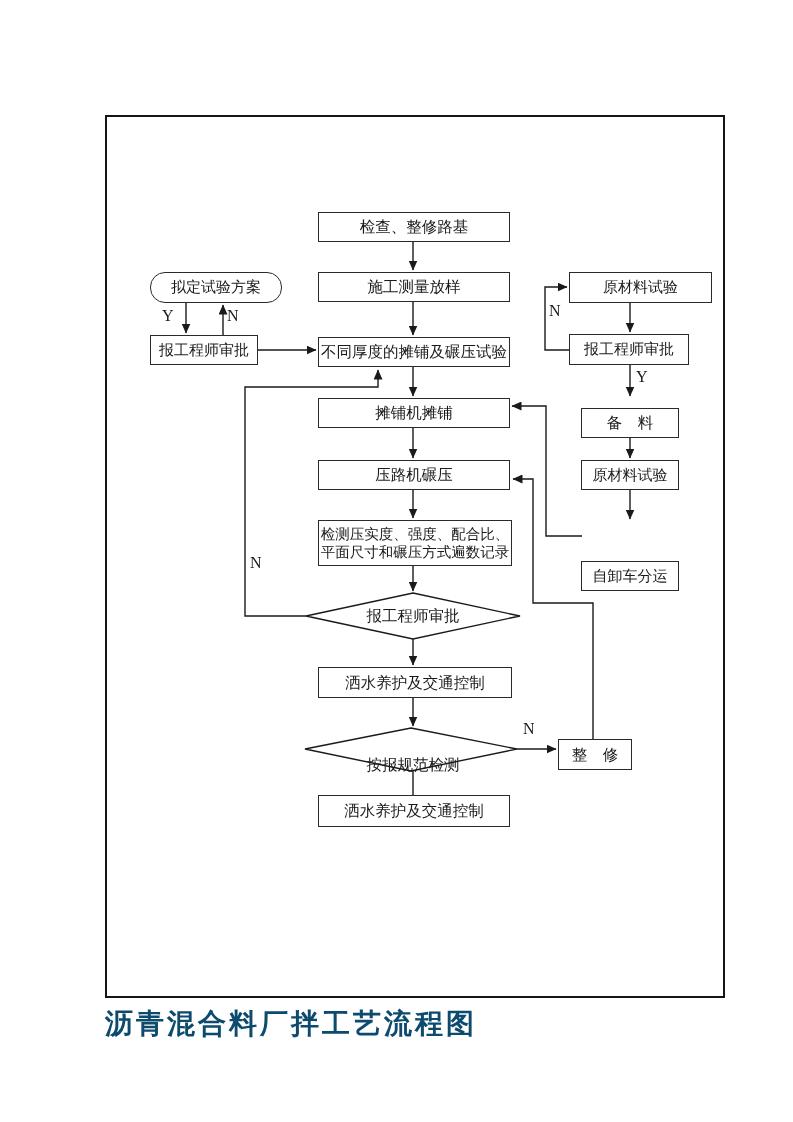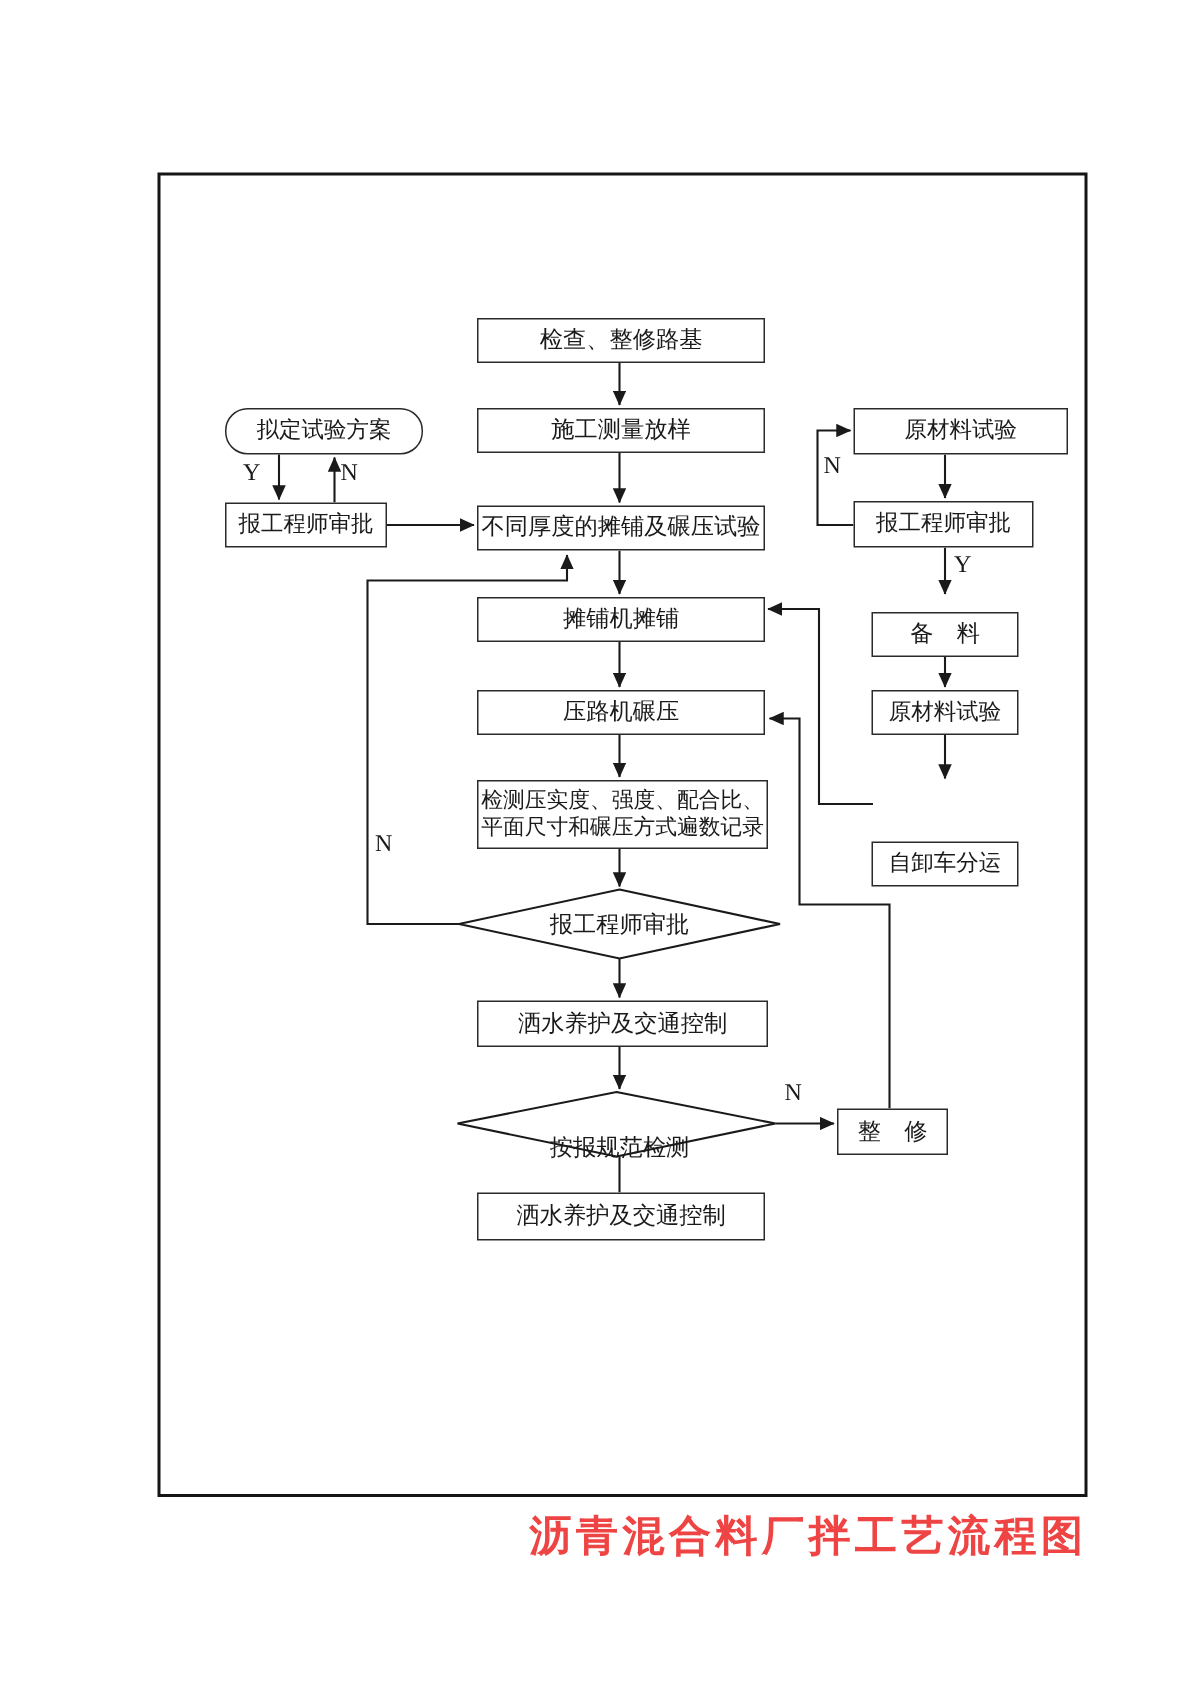--- a/index.html
+++ b/index.html
@@ -41,24 +41,24 @@
     background: transparent;
   }
   .edge-label {
     position: absolute;
     color: #1a1a1a; font-size: 16px;
     font-family: "Liberation Serif", "DejaVu Serif", serif;
   }
   #diagram-title {
     position: absolute;
     left: 105px; top: 1005px; width: 620px;
-    text-align: right;
+    text-align: left;
     font-size: 28px; font-weight: bold;
     letter-spacing: 3px;
-    color: #ef4444;
+    color: #0c4a6e;
   }
 </style>
 </head>
 <body>
 
 <div id="screen">
 
   <div id="frame"></div>
 
   <svg id="connector-layer" viewBox="0 0 793 1122" xmlns="http://www.w3.org/2000/svg">

